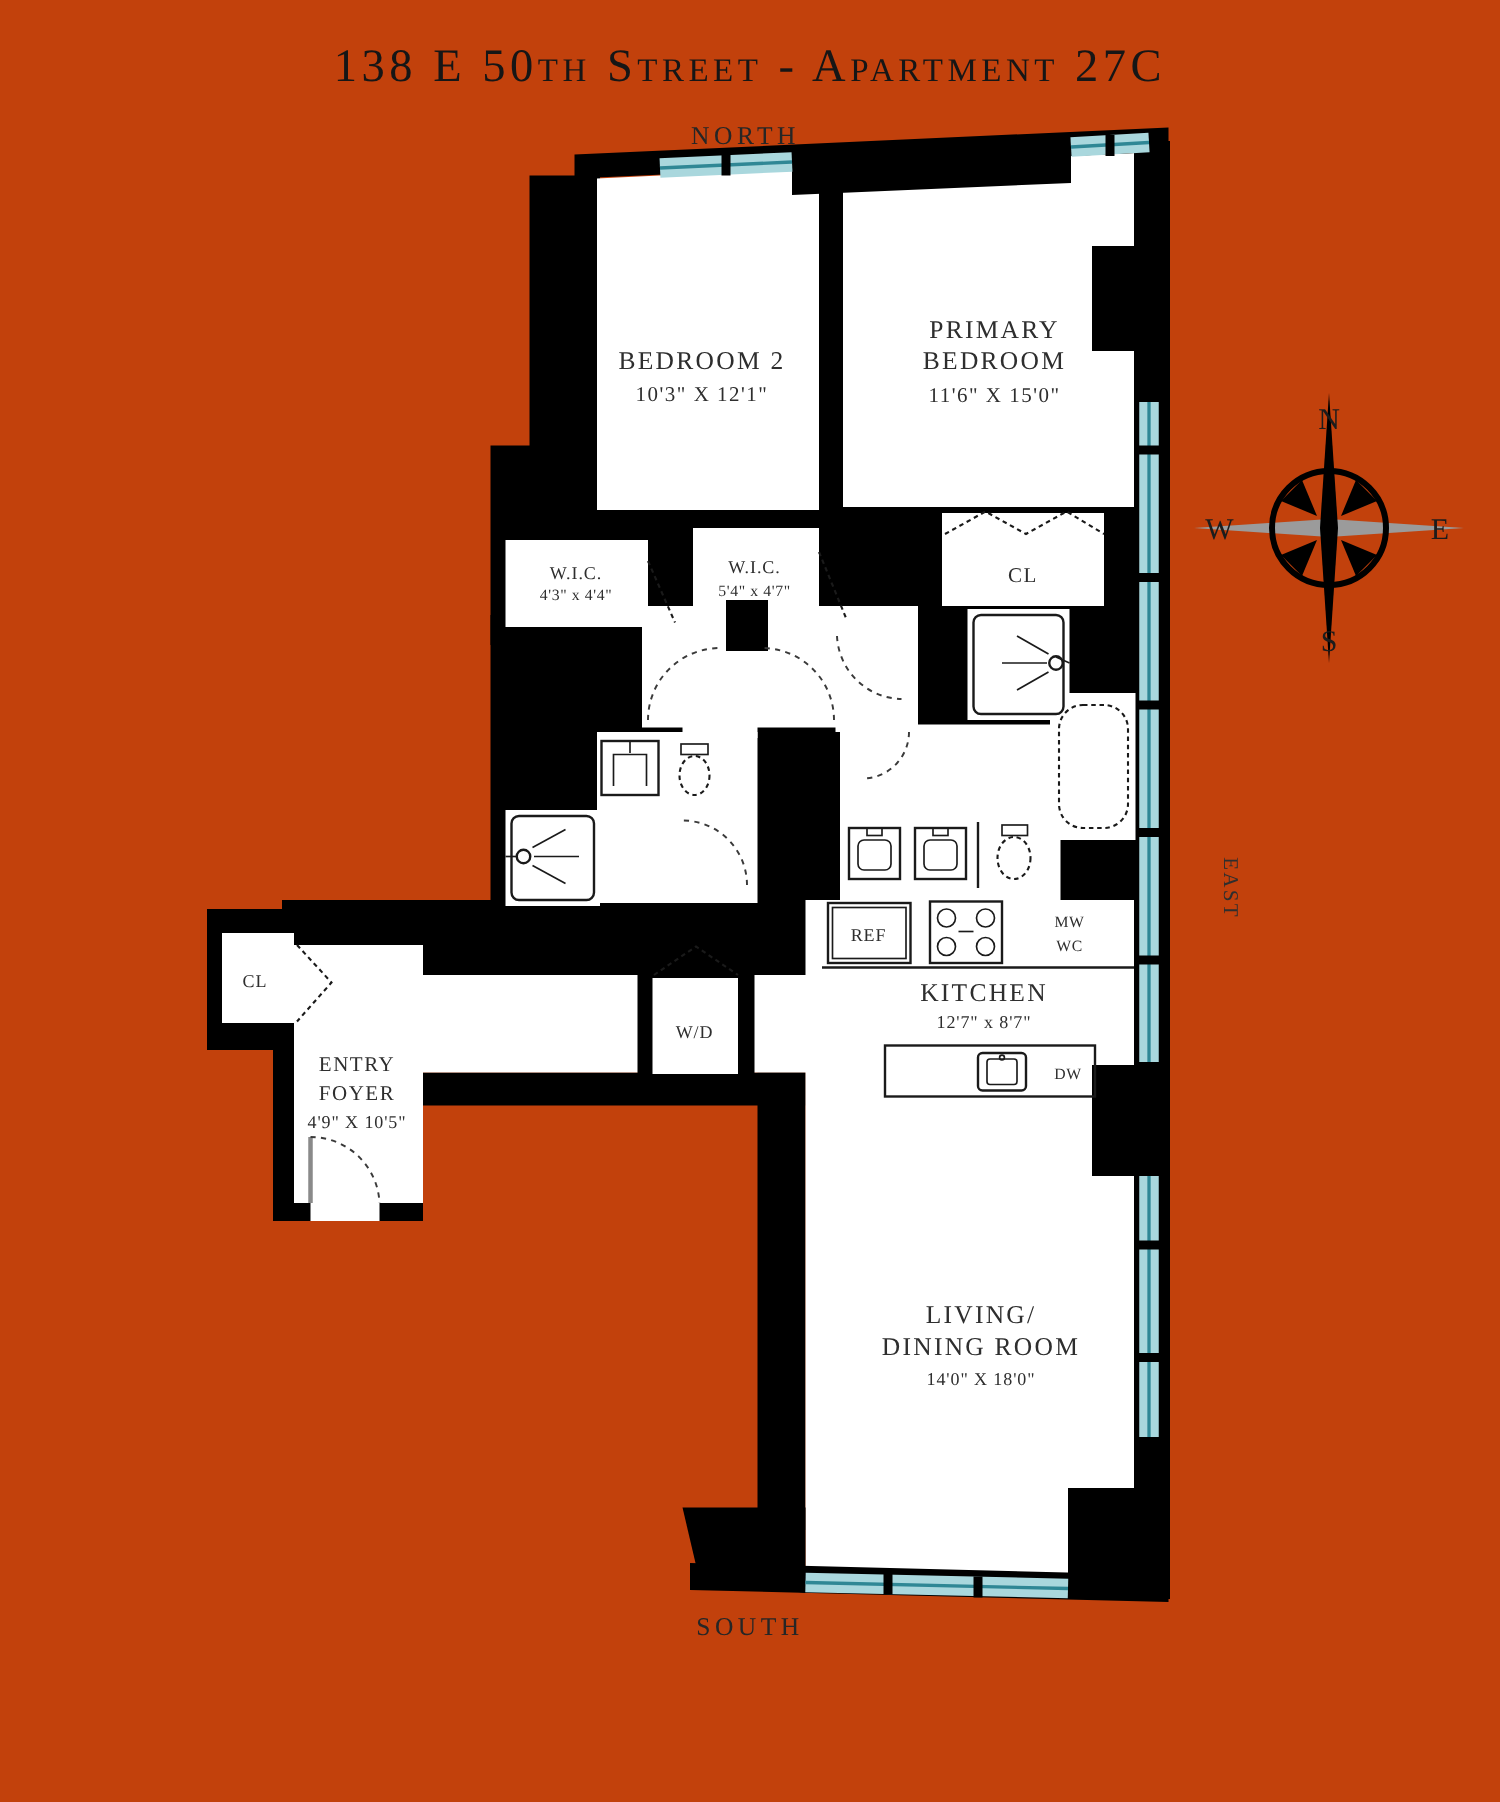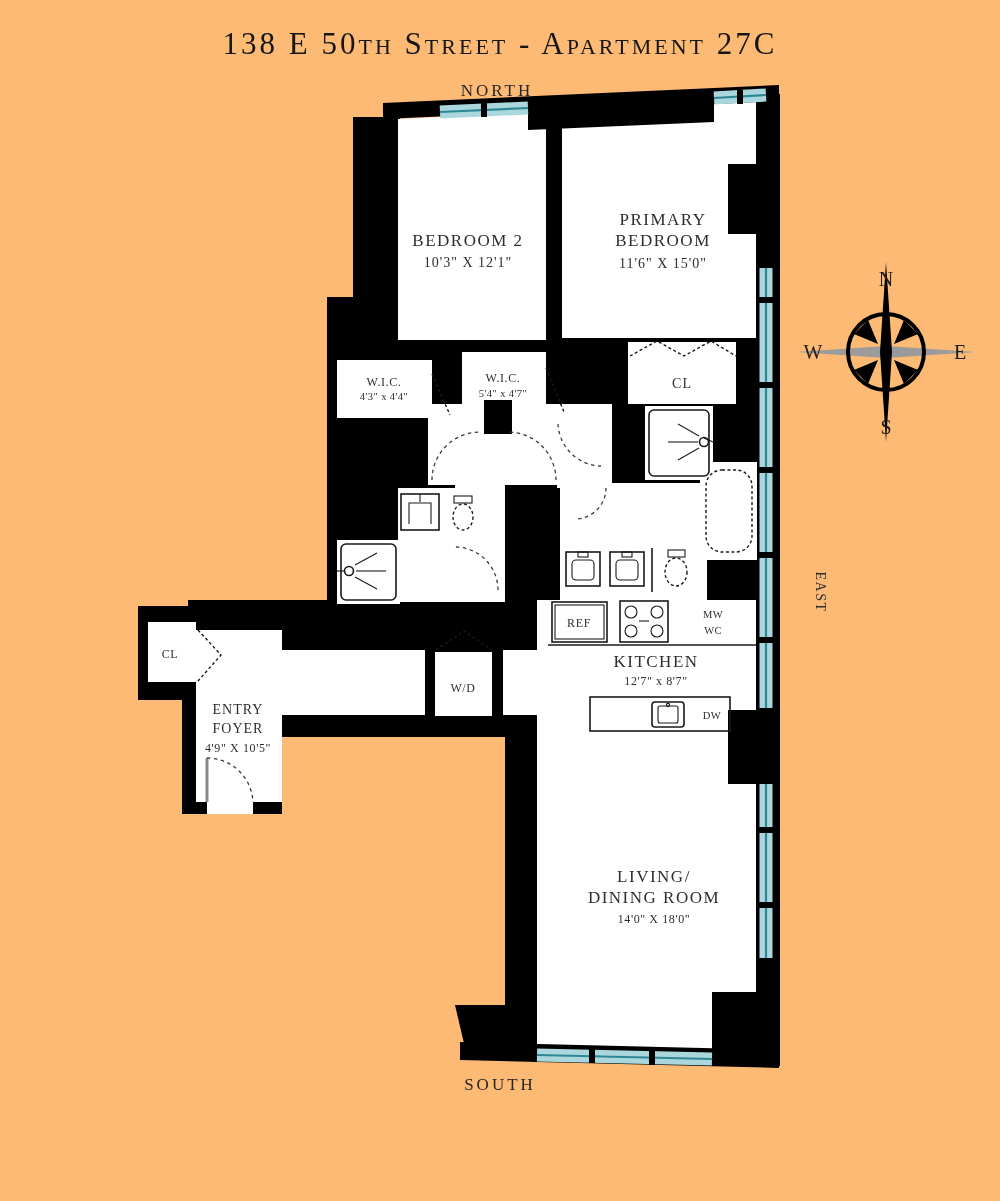--- a/index.html
+++ b/index.html
@@ -1,16 +1,16 @@
 <!DOCTYPE html>
 <html><head>
 <meta charset="utf-8">
 <style>
   html,body{margin:0;padding:0;background:#fff;}
-  .page{position:relative;width:1000px;height:1201px;background:#fdba74;overflow:hidden;
+  .page{position:relative;width:1000px;height:1201px;background:#c2410c;overflow:hidden;
         font-family:"Liberation Serif", serif;}
   .title{position:absolute;top:26px;left:0;width:1000px;text-align:center;margin:0;
          font-size:31px;font-weight:500;letter-spacing:3px;color:#161616;
          font-variant:small-caps;font-family:"Liberation Serif", serif;}
   svg{position:absolute;top:0;left:0;}
   .wall{fill:#000;stroke:none;}
   .room{fill:#fff;stroke:none;}
   .win{stroke:#a9d7dd;stroke-width:13;fill:none;}
   .winline{stroke:#2f8795;stroke-width:2.2;fill:none;}
   .mull{stroke:#000;stroke-width:6;fill:none;}

